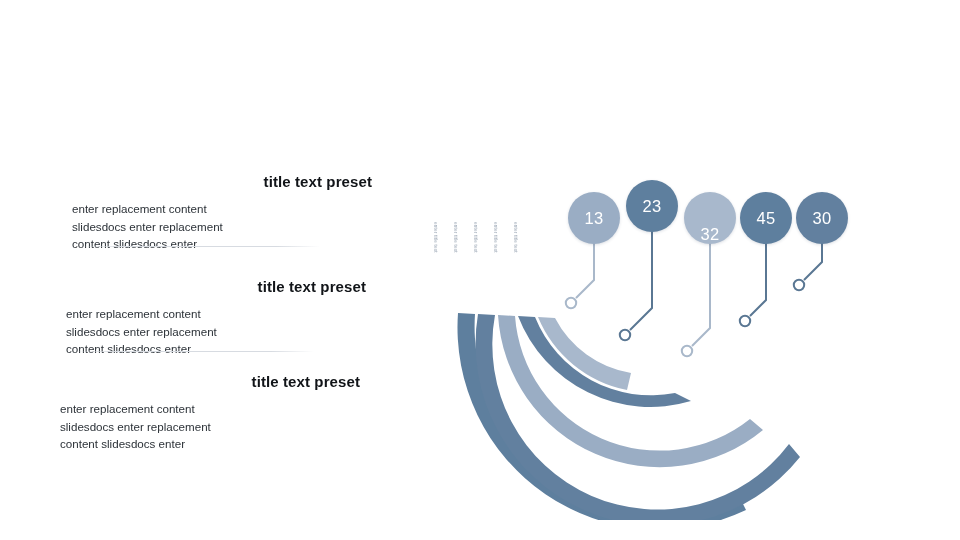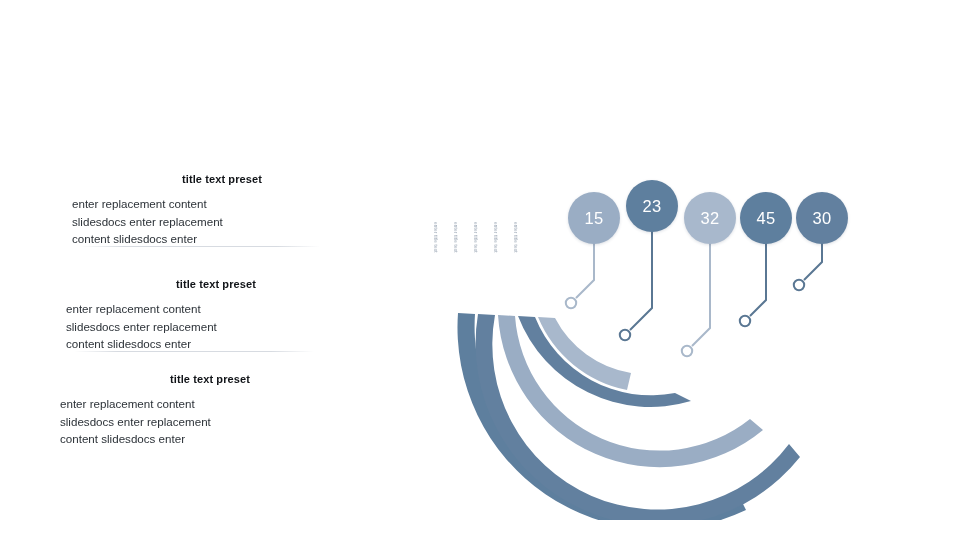--- a/index.html
+++ b/index.html
@@ -7,22 +7,22 @@
     width:960px;height:540px;background:#ffffff;overflow:hidden;
     font-family:"Liberation Sans", sans-serif;
     position:relative;
   }
   #slide{position:absolute;inset:0;width:960px;height:540px;background:#fff;}
 
   
   .text-col{position:absolute;left:0;top:0;width:360px;height:540px;}
   .text-block{position:absolute;width:300px;}
   .text-block .blk-title{
-    font-size:11px;font-weight:bold;color:#111418;
-    text-align:center;letter-spacing:.1px;margin:0 0 10px 0;
+    font-size:15px;font-weight:bold;color:#111418;
+    text-align:right;letter-spacing:.1px;margin:0 0 10px 0;
     white-space:nowrap;
   }
   .text-block .blk-line{
     font-size:11.6px;color:#2c3238;line-height:17.6px;
     text-align:left;white-space:nowrap;
   }
   .blk-divider{
     position:absolute;height:1px;width:100%;
     background:linear-gradient(to right,rgba(210,214,220,0) 0%,#d7dbe1 18%,#d7dbe1 82%,rgba(210,214,220,0) 100%);
   }
@@ -132,28 +132,28 @@
 
     </svg>
 
     <div class="arc-label" style="left:58px;  top:82px;">enter title text</div>
     <div class="arc-label" style="left:78px;  top:82px;">enter title text</div>
     <div class="arc-label" style="left:98px;  top:82px;">enter title text</div>
     <div class="arc-label" style="left:118px; top:82px;">enter title text</div>
     <div class="arc-label" style="left:138px; top:82px;">enter title text</div>
 
     <div class="num-circle" style="left:188px; top:52px;  background:#9aadc4;">
-      <span>15</span>
+      <span>13</span>
     </div>
 
     <div class="num-circle" style="left:246px; top:40px;  background:#5e7f9e;">
       <span>23</span>
     </div>
 
-    <div class="num-circle" style="left:304px; top:52px;  background:#a8b8cc;">
+    <div class="num-circle" style="left:304px; top:52px;  background:#a8b8cc;align-items:flex-end;">
       <span>32</span>
     </div>
 
     <div class="num-circle" style="left:360px; top:52px;  background:#5e7f9e;justify-content:center;">
       <span>45</span>
     </div>
 
     <div class="num-circle" style="left:416px; top:52px;  background:#62809f;">
       <span>30</span>
     </div>

